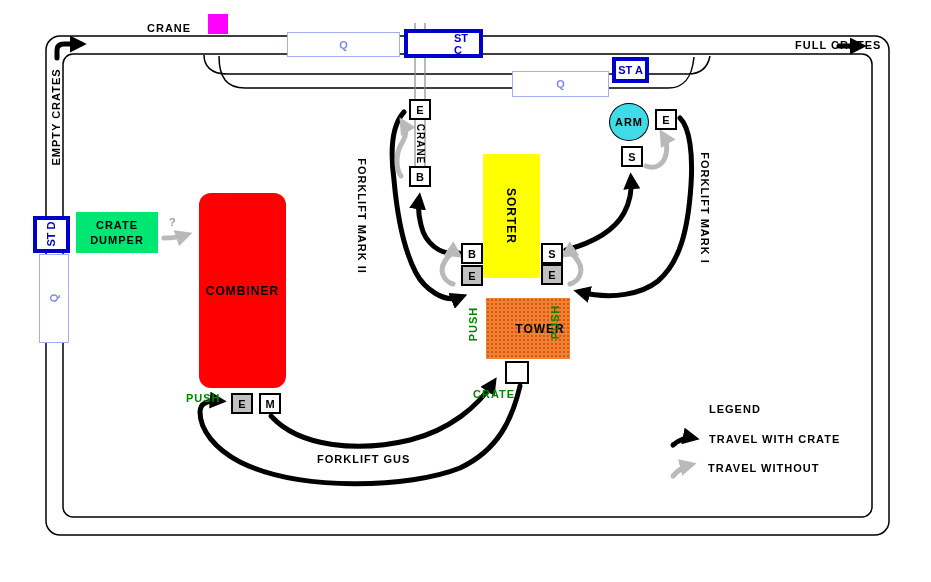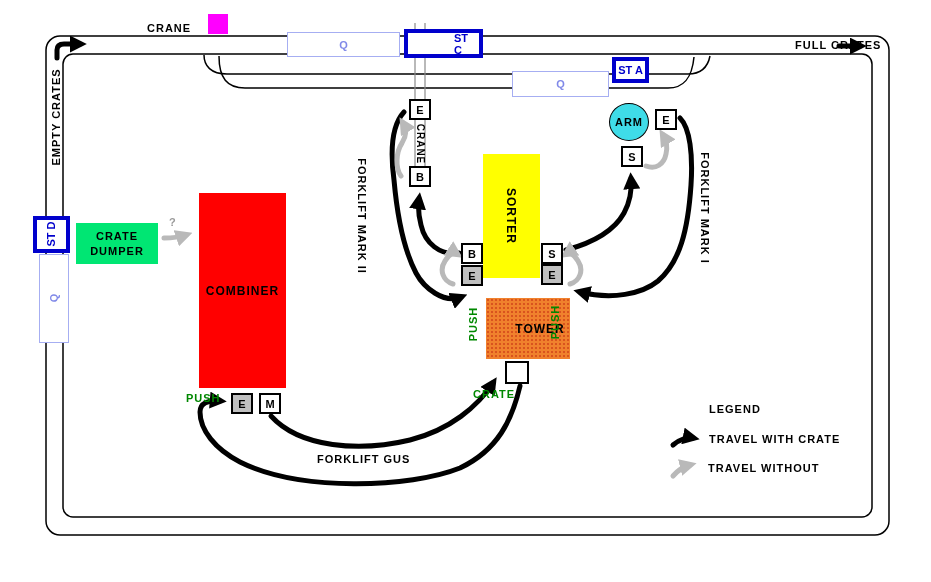--- a/index.html
+++ b/index.html
@@ -15,22 +15,22 @@
   .gray-t{color:#9a9a9a;}
 
   .port{position:absolute;width:18px;height:17px;border:2px solid #000;background:#fff;
         display:flex;align-items:center;justify-content:center;
         font:bold 11px "Liberation Sans",sans-serif;color:#000;}
   .port.gray{background:#c0c0c0;}
 
   .machine{position:absolute;display:flex;align-items:center;justify-content:center;
            font:bold 12px "Liberation Sans",sans-serif;letter-spacing:1px;color:#000;
            text-align:center;}
-  #crate-dumper{left:76px;top:223px;width:82px;height:41px;background:#00E673;font-size:11px;line-height:15px;}
-  #combiner{left:199px;top:193px;width:87px;height:195px;background:#FF0000;}
+  #crate-dumper{left:76px;top:212px;width:82px;height:41px;background:#00E673;font-size:11px;line-height:15px;}
+  #combiner{left:199px;top:193px;width:87px;height:195px;background:#FF0000;border-radius:12px;}
   #sorter{left:483px;top:154px;width:57px;height:124px;background:#FFFF00;}
   #sorter span{transform:rotate(90deg);white-space:nowrap;}
   #tower{left:486px;top:298px;width:60px;height:61px;background:#F0812D;
          background-image:radial-gradient(circle,#d9531e 30%,rgba(0,0,0,0) 34%);background-size:4px 4px;padding-left:24px;}
   #arm{left:609px;top:103px;width:38px;height:36px;background:#3FDCE8;border:1px solid #000;
        border-radius:50%;font-size:11px;}
 
   .station{position:absolute;border:4px solid #0000CC;background:#fff;color:#0000CC;
            display:flex;align-items:center;justify-content:center;
            font:bold 11px "Liberation Sans",sans-serif;}

